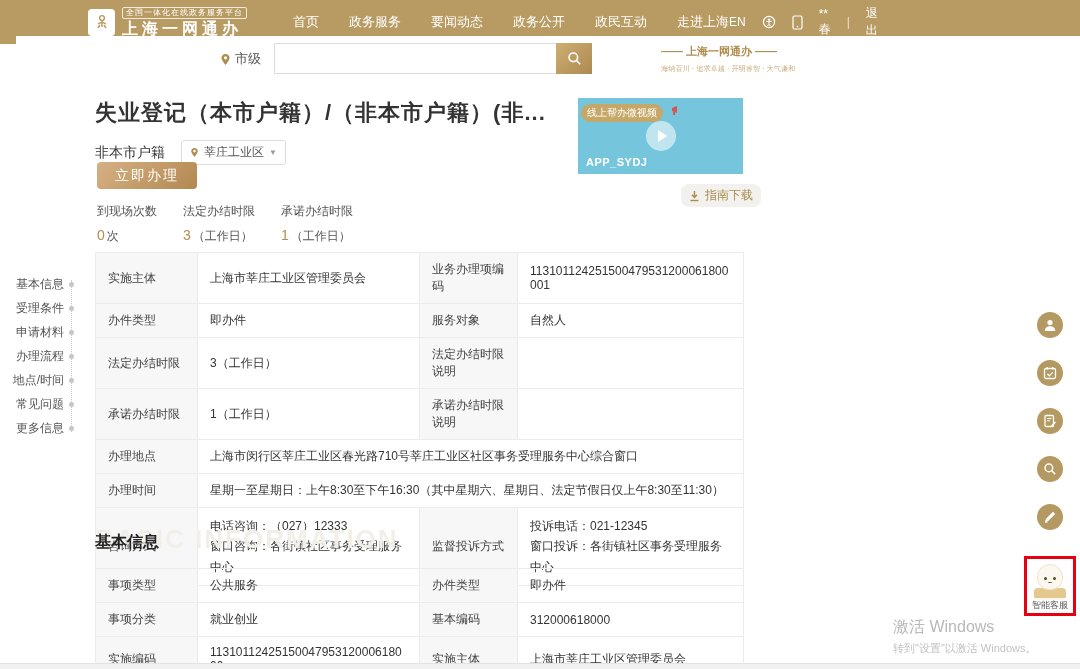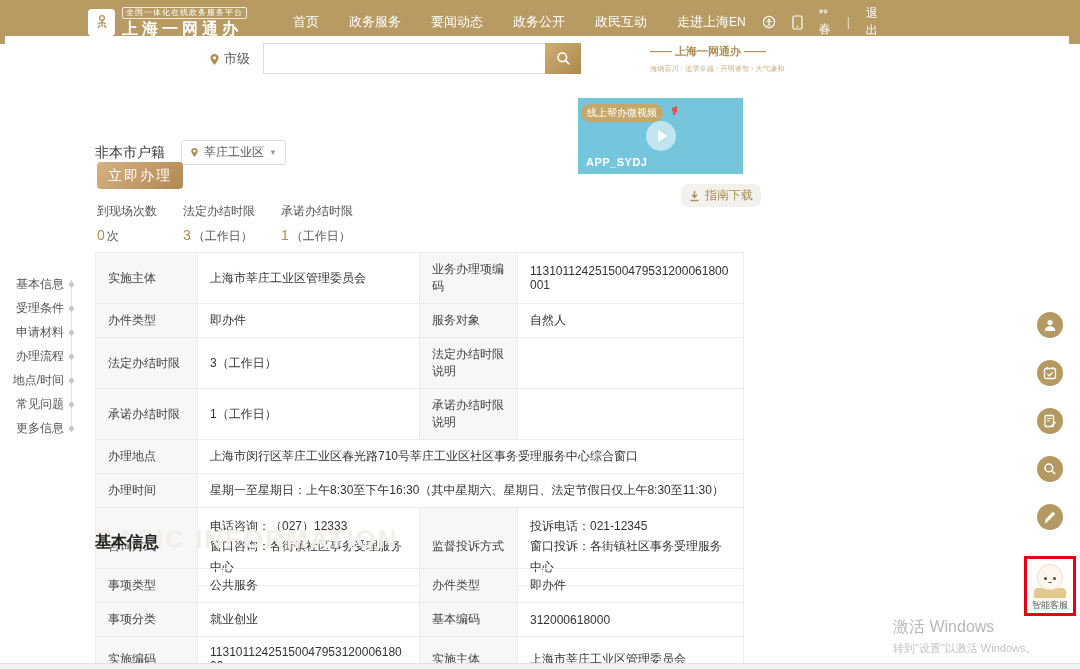--- a/index.html
+++ b/index.html
@@ -15,36 +15,36 @@
   .platform-badge { font-size:8px; border:1px solid rgba(255,255,255,.8); border-radius:2px; padding:1px 3px; letter-spacing:1px; white-space:nowrap; }
   .site-name { font-size:16px; font-weight:bold; letter-spacing:4px; margin-top:2px; white-space:nowrap; }
   .topnav { display:flex; gap:30px; margin-left:46px; font-size:13px; height:36px; align-items:center; }
   .topnav .nav-item { position:relative; height:36px; line-height:36px; cursor:pointer; white-space:nowrap; }
   .topnav .nav-item.active::after { content:""; position:absolute; left:-6px; right:-6px; bottom:0; height:3px; background:#fff; }
   .top-right { margin-left:auto; display:flex; align-items:center; gap:16px; font-size:12px; padding-right:330px; }
   .top-right .divider { opacity:.7; }
   .tr-icon { display:flex; align-items:center; }
 
   
-  .searchrow { position:absolute; left:5px; top:36px; width:1064px; height:44px; background:#fff; }
+  .searchrow { position:absolute; left:16px; top:36px; width:1064px; height:44px; background:#fff; }
   .scope { position:absolute; left:204px; top:14px; font-size:13px; color:#555; display:flex; align-items:center; gap:4px; cursor:pointer; }
   .search-input { position:absolute; left:258px; top:7px; width:282px; height:31px; border:1px solid #ddd; border-right:none; font-size:13px; padding:0 8px; outline:none; }
   .search-btn { position:absolute; left:540px; top:7px; width:36px; height:31px; border:none;
                 background:linear-gradient(135deg,#cfae74,#ab8950); display:flex; align-items:center; justify-content:center; cursor:pointer; }
   .slogan { position:absolute; left:645px; top:8px; width:105px; text-align:center; }
   .slogan-title { font-size:11px; font-weight:bold; color:#b08d4f; white-space:nowrap; }
   .slogan-sub { font-size:8px; color:#c9b184; margin-top:4px; white-space:nowrap; transform:scale(.9); transform-origin:left; }
 
   
   .page-title { position:absolute; left:95px; top:98px; font-size:22px; font-weight:bold; color:#333; letter-spacing:1px; }
   .sub-row { position:absolute; left:95px; top:140px; display:flex; align-items:center; gap:16px; }
   .sub-label { font-size:14px; color:#333; }
   .loc-select { display:flex; align-items:center; gap:5px; border:1px solid #ddd; border-radius:3px; padding:3px 8px; font-size:12px; color:#555; cursor:pointer; background:#fff; }
   .caret { font-size:8px; color:#999; }
-  .apply-btn { position:absolute; left:97px; top:162px; width:86px; height:27px; border:none; border-radius:4px;
+  .apply-btn { position:absolute; left:97px; top:162px; width:100px; height:27px; border:none; border-radius:4px;
                background:linear-gradient(135deg,#d6b184,#b28851); color:#fff; font-size:14px; letter-spacing:2px; cursor:pointer; }
   .stats { position:absolute; left:97px; top:203px; display:flex; gap:26px; }
   .stat { display:flex; flex-direction:column; gap:7px; }
   .stat-label { font-size:12px; color:#555; }
   .stat-line { font-size:12px; color:#555; }
   .stat-num { color:#b08d4f; font-size:14px; margin-right:2px; }
 
   
   .video-box { position:absolute; left:578px; top:98px; width:165px; height:76px; background:#75c6dc; }
   .video-badge { position:absolute; left:3px; top:6px; background:#c5a767; color:#fff; font-size:10px; padding:2px 6px; border-radius:9px; white-space:nowrap; }
@@ -153,20 +153,21 @@
           <circle cx="6.3" cy="6.3" r="4.3" fill="none" stroke="#fff" stroke-width="1.6"></circle>
           <line x1="9.6" y1="9.6" x2="13.2" y2="13.2" stroke="#fff" stroke-width="1.6"></line>
         </svg>
     </button>
     <div class="slogan">
       <div class="slogan-title">—— 上海一网通办 ——</div>
       <div class="slogan-sub">海纳百川 · 追求卓越 · 开明睿智 · 大气谦和</div>
     </div>
   </div>
 
+  <h1 class="page-title">失业登记（本市户籍）/（非本市户籍）(非...</h1>
   <div class="sub-row">
     <span class="sub-label">非本市户籍</span>
     <span class="loc-select">
       <svg width="9" height="11" viewBox="0 0 11 13">
           <path d="M5.5 1 C3 1 1.5 2.8 1.5 4.8 C1.5 7.5 5.5 12 5.5 12 C5.5 12 9.5 7.5 9.5 4.8 C9.5 2.8 8 1 5.5 1 Z" fill="#b08d4f"></path>
           <circle cx="5.5" cy="4.8" r="1.6" fill="#fff"></circle>
         </svg>
       <span>莘庄工业区</span>
       <span class="caret">▼</span>
     </span>

